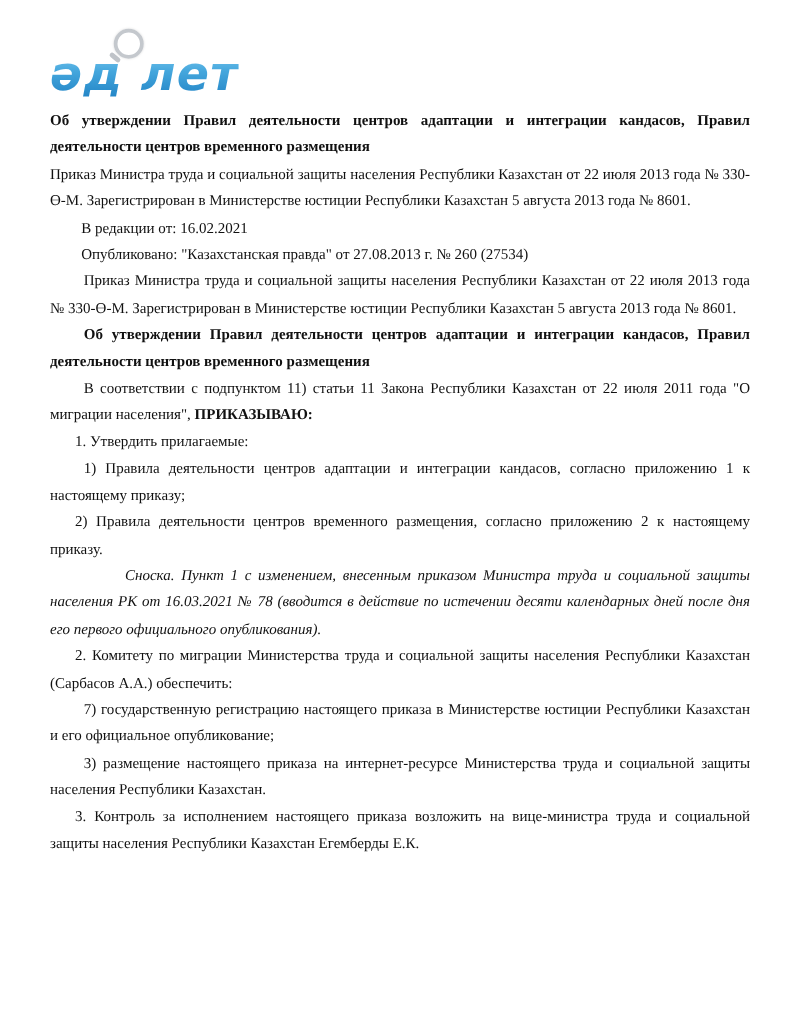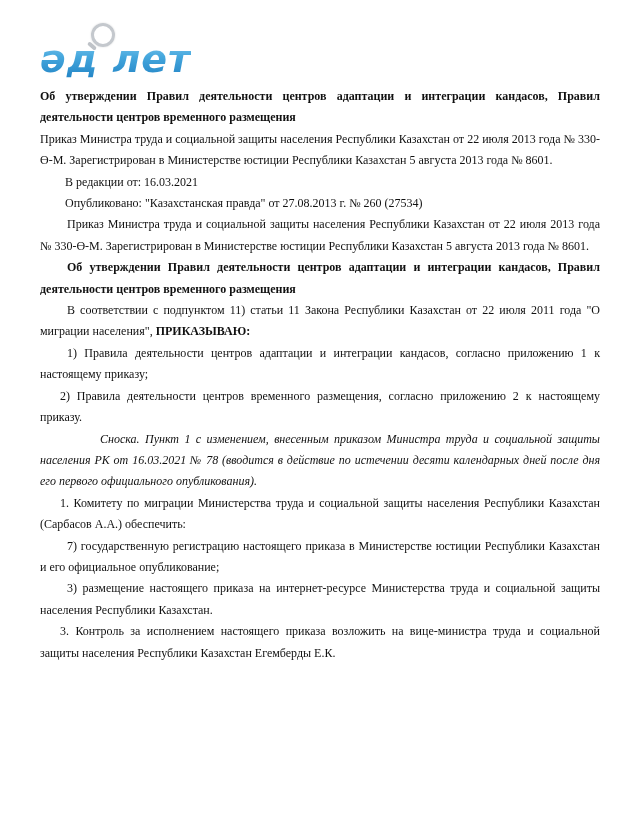--- a/index.html
+++ b/index.html
@@ -98,34 +98,35 @@
     <div class="logo">
       <span class="logo-word"><span>әд</span><span class="logo-i"><span class="lens"></span><span>і</span></span><span>лет</span></span>
     </div>
   </header>
 
   <main class="doc">
 
     <p class="doc-title">Об утверждении Правил деятельности центров адаптации и интеграции кандасов, Правил деятельности центров временного размещения</p>
 
     <p class="order-info">Приказ Министра труда и социальной защиты населения Республики Казахстан от 22 июля 2013 года № 330-Ө-М. Зарегистрирован в Министерстве юстиции Республики Казахстан 5 августа 2013 года № 8601.</p>
-    <p class="revision-note">В редакции от: 16.03.2021</p>
+    <p class="revision-note">В редакции от: 16.02.2021</p>
     <p class="publication-note">Опубликовано: "Казахстанская правда" от 27.08.2013 г. № 260 (27534)</p>
 
     <p class="order-info-repeat">Приказ Министра труда и социальной защиты населения Республики Казахстан от 22 июля 2013 года № 330-Ө-М. Зарегистрирован в Министерстве юстиции Республики Казахстан 5 августа 2013 года № 8601.</p>
 
     <p class="doc-title-repeat">Об утверждении Правил деятельности центров адаптации и интеграции кандасов, Правил деятельности центров временного размещения</p>
 
     <p class="preamble"><span>В соответствии с подпунктом 11) статьи 11 Закона Республики Казахстан от 22 июля 2011 года "О миграции населения", </span><span class="decree-word">ПРИКАЗЫВАЮ:</span></p>
 
+    <p class="clause">1. Утвердить прилагаемые:</p>
     <p class="subclause">1) Правила деятельности центров адаптации и интеграции кандасов, согласно приложению 1 к настоящему приказу;</p>
     <p class="clause">2) Правила деятельности центров временного размещения, согласно приложению 2 к настоящему приказу.</p>
 
     <p class="footnote">Сноска. Пункт 1 с изменением, внесенным приказом Министра труда и социальной защиты населения РК от 16.03.2021 № 78 (вводится в действие по истечении десяти календарных дней после дня его первого официального опубликования).</p>
 
-    <p class="clause">1. Комитету по миграции Министерства труда и социальной защиты населения Республики Казахстан (Сарбасов А.А.) обеспечить:</p>
+    <p class="clause">2. Комитету по миграции Министерства труда и социальной защиты населения Республики Казахстан (Сарбасов А.А.) обеспечить:</p>
     <p class="subclause">7) государственную регистрацию настоящего приказа в Министерстве юстиции Республики Казахстан и его официальное опубликование;</p>
     <p class="subclause">3) размещение настоящего приказа на интернет-ресурсе Министерства труда и социальной защиты населения Республики Казахстан.</p>
     <p class="clause">3. Контроль за исполнением настоящего приказа возложить на вице-министра труда и социальной защиты населения Республики Казахстан Егемберды Е.К.</p>
 
   </main>
 
 </div>
 
 </body></html>

